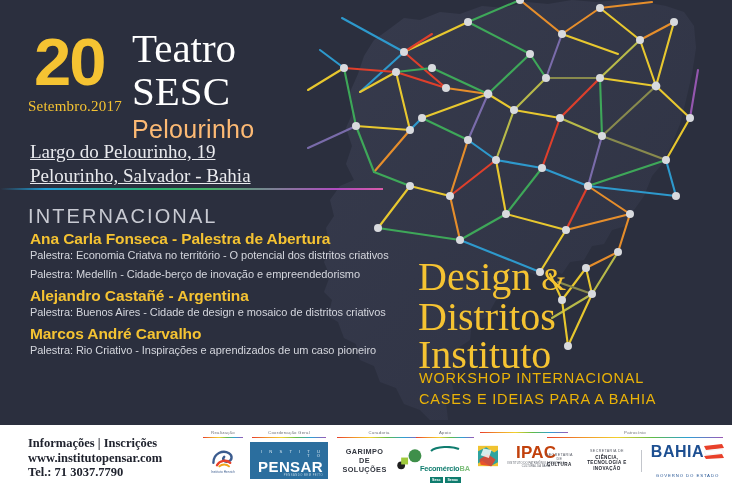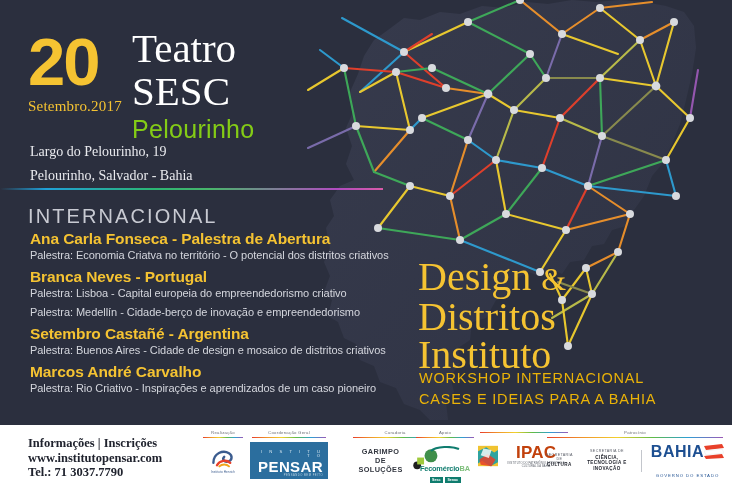--- a/index.html
+++ b/index.html
@@ -34,20 +34,21 @@
     width: 300px;
   }
   .daynum {
     font-family: "Liberation Sans", sans-serif;
     font-weight: bold;
     font-size: 67px;
     line-height: 60px;
     color: #f5c332;
     letter-spacing: -2px;
     display: block;
+    margin-left: 6px;
   }
   .month {
     font-family: "Liberation Serif", serif;
     font-size: 15px;
     color: #f5c332;
     display: block;
     margin-top: 6px;
     letter-spacing: 0.2px;
   }
   .venue {
@@ -60,36 +61,37 @@
     font-family: "Liberation Serif", serif;
     font-size: 41px;
     color: #ffffff;
     display: block;
     letter-spacing: 0px;
   }
   .venue-2 { margin-top: 2px; }
   .venue-3 {
     font-family: "Liberation Sans", sans-serif;
     font-size: 25px;
-    color: #84cc16;
+    color: #fdba74;
     display: block;
     margin-top: 5px;
     letter-spacing: 0.3px;
   }
   .address {
     position: absolute;
     left: 30px;
     top: 140px;
   }
   .address span {
     display: block;
     font-family: "Liberation Serif", serif;
-    font-size: 14px;
+    font-size: 19px;
     color: #e9eaee;
     line-height: 24px;
+    text-decoration: underline;
   }
 
   
   .hairline {
     position: absolute;
     left: 0px;
     top: 188px;
     width: 383px;
     height: 2px;
     background: linear-gradient(to right, #2b2f3e 0%, #1fa0d8 12%, #2bb673 40%, #49b56b 55%, #b14bc0 88%, #d85ba8 100%);
@@ -421,28 +423,24 @@
     <span>Pelourinho, Salvador - Bahia</span>
   </div>
 
   <div class="palestrantes-h">INTERNACIONAL</div>
   <div class="speaker-list">
     <div>
       <div class="sp-name">Ana Carla Fonseca - Palestra de Abertura</div>
       <div class="sp-talk">Palestra: Economia Criatva no território - O potencial dos distritos criativos</div>
     </div>
     <div>
-      <div class="sp-name">Branca Neves - Portugal</div>
-      <div class="sp-talk">Palestra: Lisboa - Capital europeia do empreendedorismo criativo</div>
+      <div class="sp-talk">Palestra: Medellín - Cidade-berço de inovação e empreendedorismo</div>
     </div>
     <div>
-      <div class="sp-talk">Palestra: Medellín - Cidade-berço de inovação e empreendedorismo</div>
-    </div>
-    <div>
-      <div class="sp-name">Setembro Castañé - Argentina</div>
+      <div class="sp-name">Alejandro Castañé - Argentina</div>
       <div class="sp-talk">Palestra: Buenos Aires - Cidade de design e mosaico de distritos criativos</div>
     </div>
     <div>
       <div class="sp-name">Marcos André Carvalho</div>
       <div class="sp-talk">Palestra: Rio Criativo - Inspirações e aprendizados de um caso pioneiro</div>
     </div>
   </div>
 
   <div class="maintitle">
     <span class="mt-line"><span>Design</span> <span class="amp">&amp;</span></span>
@@ -482,21 +480,21 @@
       <div class="lg-rule" style="width:74px;"></div>
       <div class="lg-body">
         <div class="logo-pensar">
           <span class="pensar-top">I N S T I T U T O</span>
           <span class="pensar-mid">PENSAR</span>
           <span class="pensar-bot">PENSANDO BEM FEITO</span>
         </div>
       </div>
     </div>
 
-    <div class="logo-group" style="left:352px; width:86px;">
+    <div class="logo-group" style="left:336px; width:86px;">
       <span class="lg-label">Curadoria</span>
       <div class="lg-rule" style="width:84px;"></div>
       <div class="lg-body">
         <div class="logo-garimpo">
           <div class="garimpo-txt">
             <div>GARIMPO</div>
             <div>DE SOLUÇÕES</div>
           </div>
           <svg class="garimpo-dots" viewBox="0 0 30 30">
             <circle cx="6" cy="20" r="4.5" fill="#1f1f1f"></circle>

